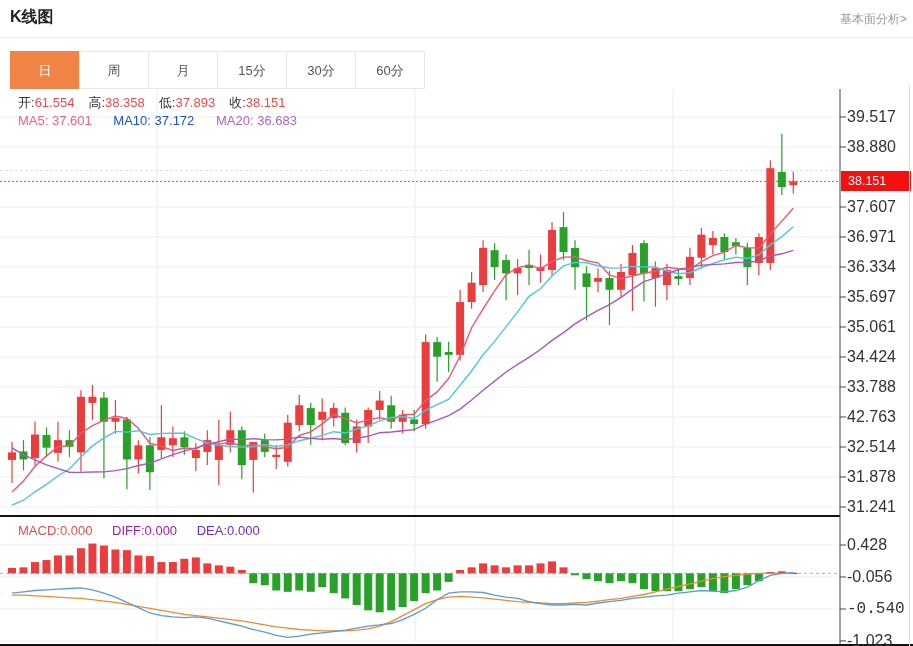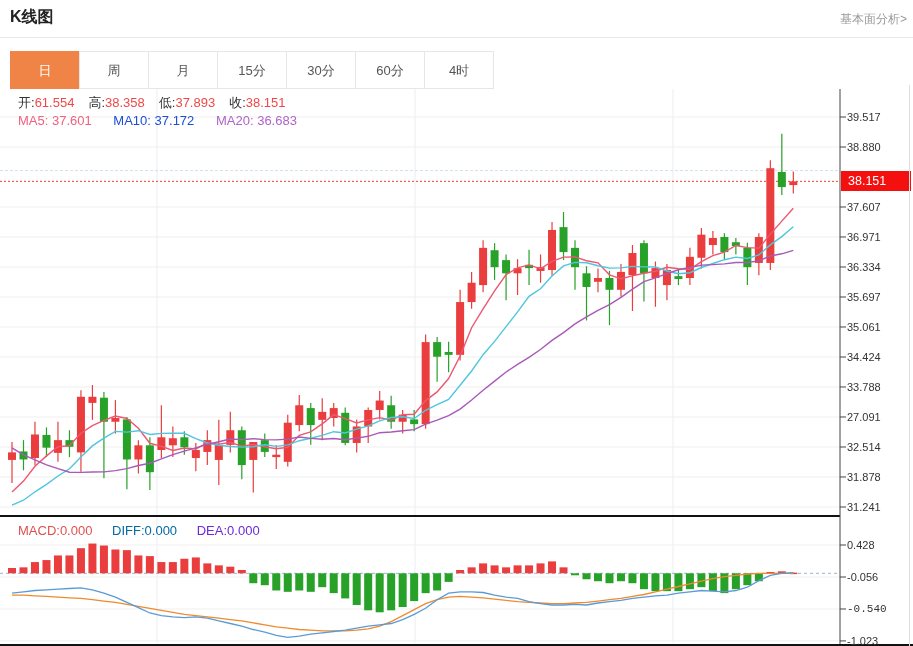--- a/index.html
+++ b/index.html
@@ -21,44 +21,43 @@
   #chart-svg{left:0;top:0;}
   .quote-row{left:18px;top:94px;font-size:13px;color:#333;white-space:nowrap;}
   .quote-row .lbl{color:#333;}
   .quote-row .val{color:#f04848;margin-right:14px;}
   #ma-row{left:18px;top:113px;font-size:13px;white-space:nowrap;}
   #ma-row .ma5{color:#f0617f;margin-right:18px;}
   #ma-row .ma10{color:#1d4ed8;margin-right:18px;}
   #ma-row .ma20{color:#af64c8;}
   #macd-row{left:18px;top:523px;font-size:13px;white-space:nowrap;}
   #macd-row .macd{color:#e05050;margin-right:16px;}
-  #macd-row .diff{color:#0369a1;margin-right:16px;}
+  #macd-row .diff{color:#a21caf;margin-right:16px;}
   #macd-row .dea{color:#6d28d9;}
-  .axis-label{position:absolute;left:847px;font-size:11px;color:#333;line-height:14px;}
+  .axis-label{position:absolute;left:847px;font-size:16px;color:#333;line-height:14px;}
   #price-badge{
     left:841px;width:70px;height:20px;background:#f51010;color:#fff;font-size:12.5px;
     line-height:20px;padding-left:7px;box-sizing:border-box;
   }
   #right-edge{left:909px;top:85px;width:1px;height:561px;background:#dedede;}
 </style>
 </head>
 <body>
 
 <div class="abs" id="page-title">K线图</div>
 <a class="abs" id="analysis-link">基本面分析&gt;</a>
 <div class="abs" id="header-divider"></div>
 
 <div class="abs" id="interval-tabs">
     <div class="tab active">日</div>
     <div class="tab">周</div>
     <div class="tab">月</div>
     <div class="tab">15分</div>
     <div class="tab">30分</div>
     <div class="tab">60分</div>
-    <div class="tab">4时</div>
   </div>
 
 <svg class="abs" id="chart-svg" width="913" height="646">
     <line x1="0" y1="117" x2="840" y2="117" stroke="#efefef" stroke-width="1"></line>
     <line x1="0" y1="147.0181246979217" x2="840" y2="147.0181246979217" stroke="#efefef" stroke-width="1"></line>
     <line x1="0" y1="207.0072498791688" x2="840" y2="207.0072498791688" stroke="#efefef" stroke-width="1"></line>
     <line x1="0" y1="236.9782503624942" x2="840" y2="236.9782503624942" stroke="#efefef" stroke-width="1"></line>
     <line x1="0" y1="266.9963750604156" x2="840" y2="266.9963750604156" stroke="#efefef" stroke-width="1"></line>
     <line x1="0" y1="297.01449975833725" x2="840" y2="297.01449975833725" stroke="#efefef" stroke-width="1"></line>
     <line x1="0" y1="326.9855002416627" x2="840" y2="326.9855002416627" stroke="#efefef" stroke-width="1"></line>
@@ -332,21 +331,21 @@
 <div id="main-axis-labels">
     <div class="axis-label" style="top: 110px;">39.517</div>
     <div class="axis-label" style="top: 140.018px;">38.880</div>
     <div class="axis-label" style="top: 200.007px;">37.607</div>
     <div class="axis-label" style="top: 229.978px;">36.971</div>
     <div class="axis-label" style="top: 259.996px;">36.334</div>
     <div class="axis-label" style="top: 290.014px;">35.697</div>
     <div class="axis-label" style="top: 319.986px;">35.061</div>
     <div class="axis-label" style="top: 350.004px;">34.424</div>
     <div class="axis-label" style="top: 379.975px;">33.788</div>
-    <div class="axis-label" style="top: 409.993px;">27.091</div>
+    <div class="axis-label" style="top: 409.993px;">42.763</div>
     <div class="axis-label" style="top: 440.011px;">32.514</div>
     <div class="axis-label" style="top: 469.982px;">31.878</div>
     <div class="axis-label" style="top: 500px;">31.241</div>
   </div>
 <div id="macd-axis-labels">
     <div class="axis-label" style="top: 538.009px;">0.428</div>
     <div class="axis-label" style="top: 570.002px;">-0.056</div>
     <div class="axis-label" style="top: 601.994px; font-family: Liberation Mono, monospace;">-0.540</div>
     <div class="axis-label" style="top: 633.92px;">-1.023</div>
   </div>

